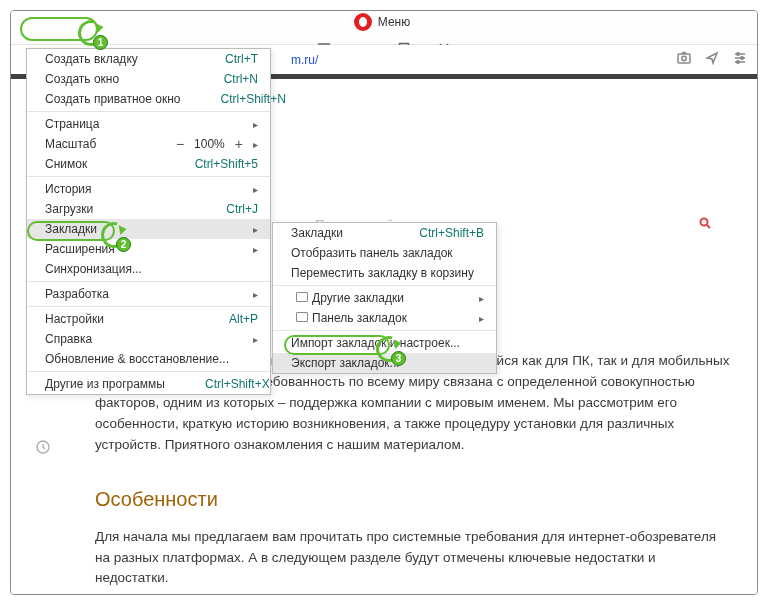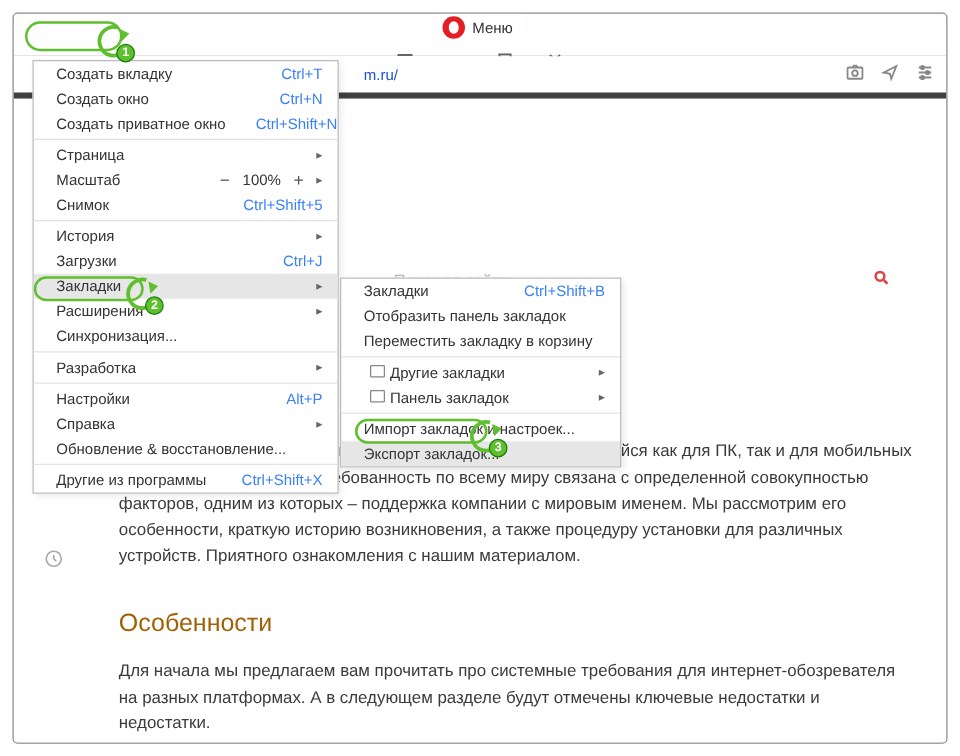--- a/index.html
+++ b/index.html
@@ -77,25 +77,25 @@
     font-size:12px;
     color:#333;
     z-index:10;
   }
   .menu .mi {
     display:flex; align-items:center;
     padding: 3px 12px 3px 18px;
     min-height:20px;
     white-space:nowrap;
     justify-content:space-between;
-    gap:24px;
+    gap:40px;
   }
   .menu .sep { height:1px; background:#e3e3e3; margin:2px 0; }
   .menu .mi.active { background:#e6e6e6; }
-  .menu .mi .hk { color:#3b82f6; }
+  .menu .mi .hk { color:#0f766e; }
   .menu .mi .arrow { color:#666; font-size:10px;}
   .menu .mi.ic { padding-left: 21px;}
   .menu .mi.ic .foldic { display:inline-block; width:12px; height:10px; border:1px solid #888; border-radius:1px; margin:0 4px 0 2px;}
   .menu1 { left:26px; top:48px; width:245px;}
   .zoomrow { display:flex; align-items:center; gap:10px; }
   .zoomrow .zb { font-size:14px; color:#555; line-height:1;}
   .menu2 { left:272px; top:222px; width:225px;}
   
   .badge {
     position:absolute;

